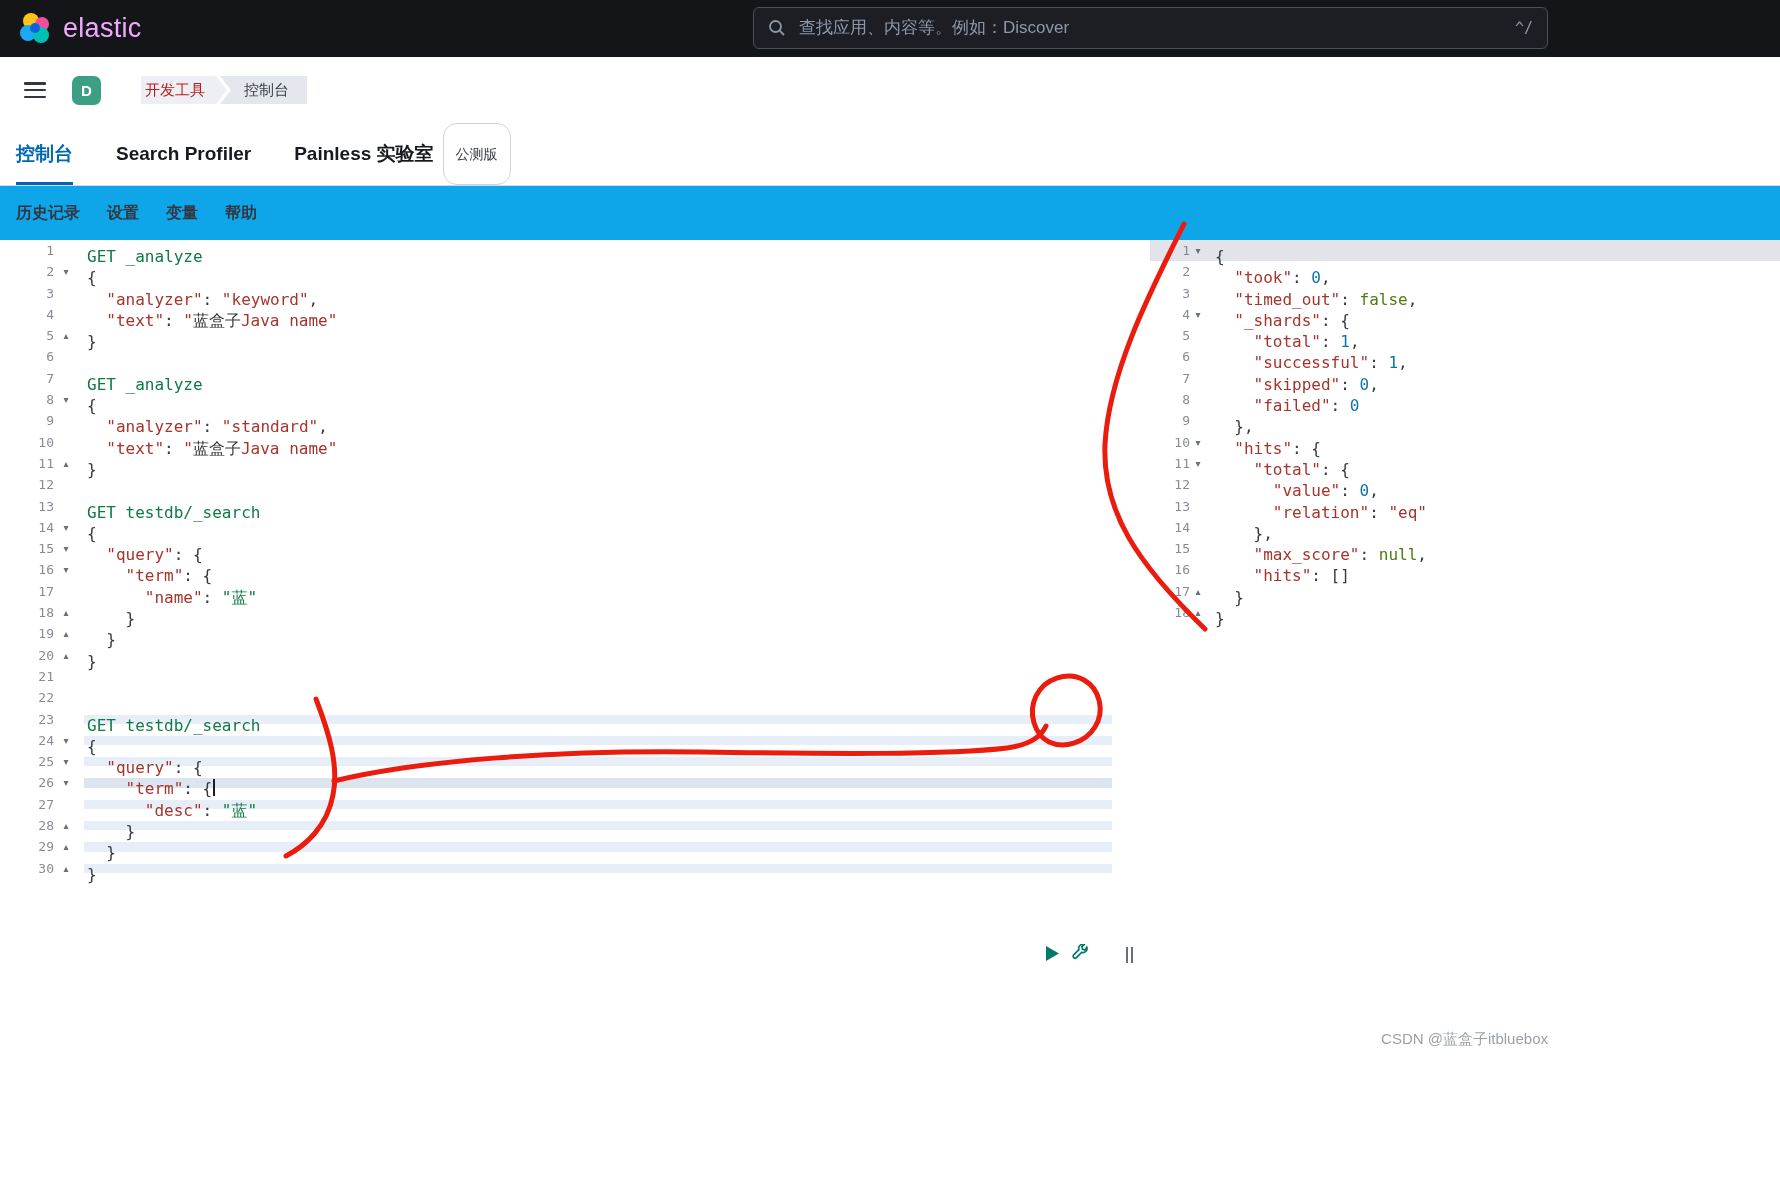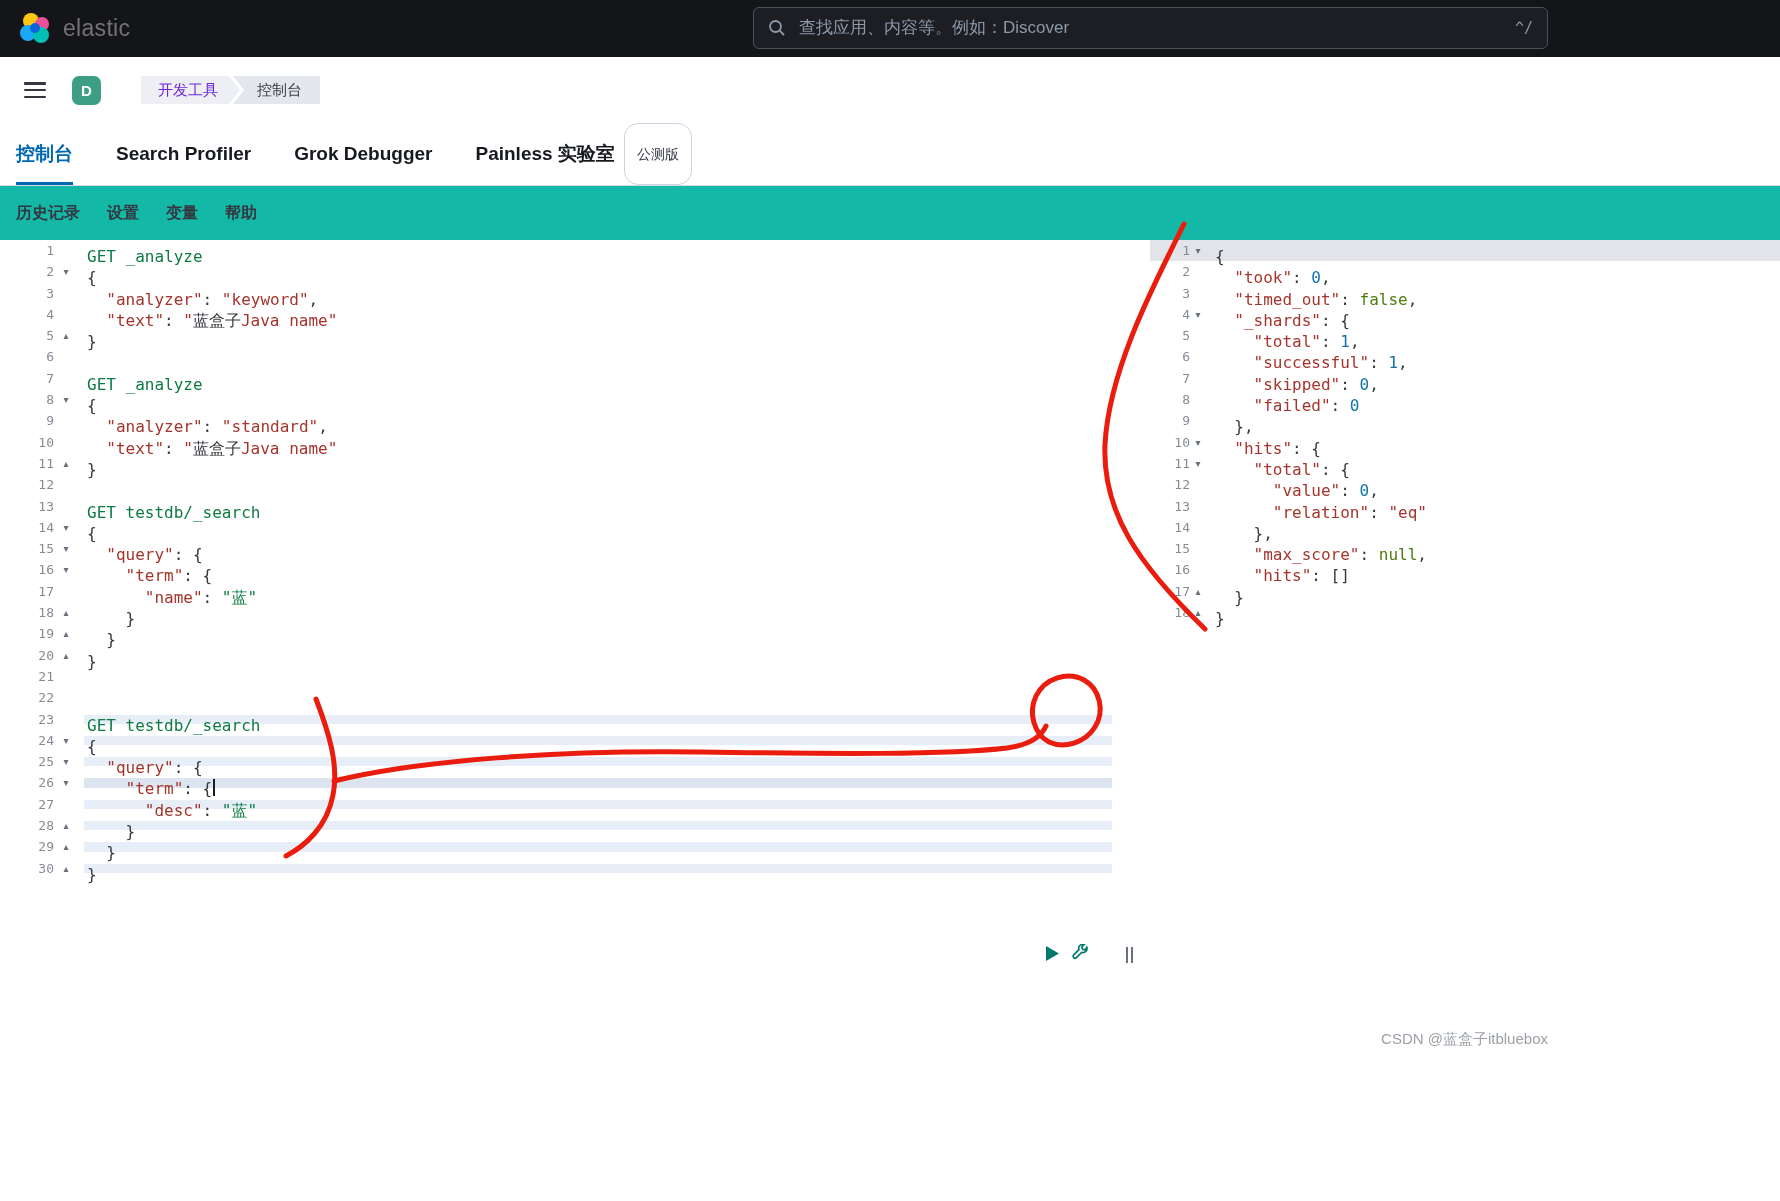--- a/index.html
+++ b/index.html
@@ -3,41 +3,41 @@
 <meta charset="utf-8">
 <style>
   html,body{margin:0;padding:0}
   body{
     width:1780px;height:1201px;position:relative;overflow:hidden;background:#fff;
     font-family:"Liberation Sans","DejaVu Sans",sans-serif;color:#343741;
   }
   
   .header{position:absolute;top:0;left:0;right:0;height:57px;background:#141519;display:flex;align-items:center;padding:0 18px;box-sizing:border-box;z-index:20}
   .logo{display:flex;align-items:center;gap:11px}
-  .logo-text{color:#737373;font-size:23px;letter-spacing:.3px}
+  .logo-text{color:#f0abfc;font-size:27px;letter-spacing:.3px}
   .searchbar{position:absolute;left:753px;top:7px;width:795px;height:42px;background:#1c1e24;border:1px solid #4a4f59;border-radius:6px;display:flex;align-items:center;gap:11px;padding:0 14px;box-sizing:border-box}
   .search-input{flex:1;background:transparent;border:none;outline:none;color:#5eead4;font-size:17px;font-family:inherit}
   .search-input::placeholder{color:#8d99a9}
   .shortcut{color:#8d99a9;font-size:15px;font-family:"DejaVu Sans Mono",monospace}
   
   .navbar{position:absolute;top:57px;left:0;right:0;height:66px;background:#fff;display:flex;align-items:center;gap:26px;padding:0 24px;box-sizing:border-box}
   .hamburger{width:22px;height:16px;display:flex;flex-direction:column;justify-content:space-between;background:none;border:none;padding:0;cursor:pointer}
   .hamburger span{display:block;height:2.5px;background:#343741;border-radius:1px}
   .space-avatar{width:29px;height:29px;border-radius:7px;background:#3c9e83;color:#fff;font-weight:700;font-size:15px;display:flex;align-items:center;justify-content:center}
   .breadcrumbs{display:flex;align-items:center;margin-left:14px}
   .crumb{height:28px;line-height:28px;font-size:15px}
-  .c1{background:#edeff4;color:#6d28d9;padding:0 22px 0 17px;clip-path:polygon(0 0,calc(100% - 11px) 0,100% 50%,calc(100% - 11px) 100%,0 100%)}
+  .c1{background:#edeff4;color:#b91c1c;padding:0 22px 0 4px;clip-path:polygon(0 0,calc(100% - 11px) 0,100% 50%,calc(100% - 11px) 100%,0 100%)}
   .c2{background:#e4e7ee;color:#3c4048;padding:0 18px 0 24px;margin-left:-7px;clip-path:polygon(0 0,100% 0,100% 100%,0 100%,11px 50%)}
   
   .tabs{position:absolute;top:123px;left:0;right:0;height:63px;background:#fff;border-bottom:1px solid #d3dae6;display:flex;align-items:stretch;gap:43px;padding-left:16px;box-sizing:border-box;z-index:5}
   .tab{display:flex;align-items:center;gap:9px;font-size:19px;font-weight:700;color:#16191f;cursor:pointer}
   .tab.active{color:#0068b3;box-shadow:inset 0 -3px 0 #0068b3}
   .beta-badge{border:1px solid #cdd3df;border-radius:14px;padding:20px 12px;font-size:14px;font-weight:400;color:#343741;line-height:20px;background:#fff}
   
-  .console-menu{position:absolute;top:186px;left:0;right:0;height:54px;background:#14b8a6;display:flex;align-items:center;gap:27px;padding-left:16px;box-sizing:border-box}
+  .console-menu{position:absolute;top:186px;left:0;right:0;height:54px;background:#0ea5e9;display:flex;align-items:center;gap:27px;padding-left:16px;box-sizing:border-box}
   .menu-item{font-size:16px;font-weight:700;color:#343741;cursor:pointer}
   
   .workspace{position:absolute;top:240px;left:0;right:0;bottom:0;background:#fff}
   .editor-pane{position:absolute;left:0;top:0;width:1118px}
   .response-pane{position:absolute;left:1150px;top:0;right:0}
   .crow{display:flex;height:21.3px}
   .ln{flex:none;text-align:right;color:#868c96;font:13px/21.3px "DejaVu Sans Mono",monospace}
   .editor-pane .ln{width:54px}
   .response-pane .ln{width:40px}
   .fw{flex:none;text-align:center;font-size:10px;line-height:21.3px;color:#69707d;cursor:pointer}
@@ -104,23 +104,20 @@
 </div>
 
 <div class="tabs">
   <div class="tab active">
     <span>控制台</span>
   </div>
   <div class="tab">
     <span>Search Profiler</span>
   </div>
   <div class="tab">
-    <span>Grok Debugger</span>
-  </div>
-  <div class="tab">
     <span>Painless 实验室</span>
     <span class="beta-badge">公测版</span>
   </div>
 </div>
 
 <div class="console-menu">
   <span class="menu-item">历史记录</span>
   <span class="menu-item">设置</span>
   <span class="menu-item">变量</span>
   <span class="menu-item">帮助</span>

